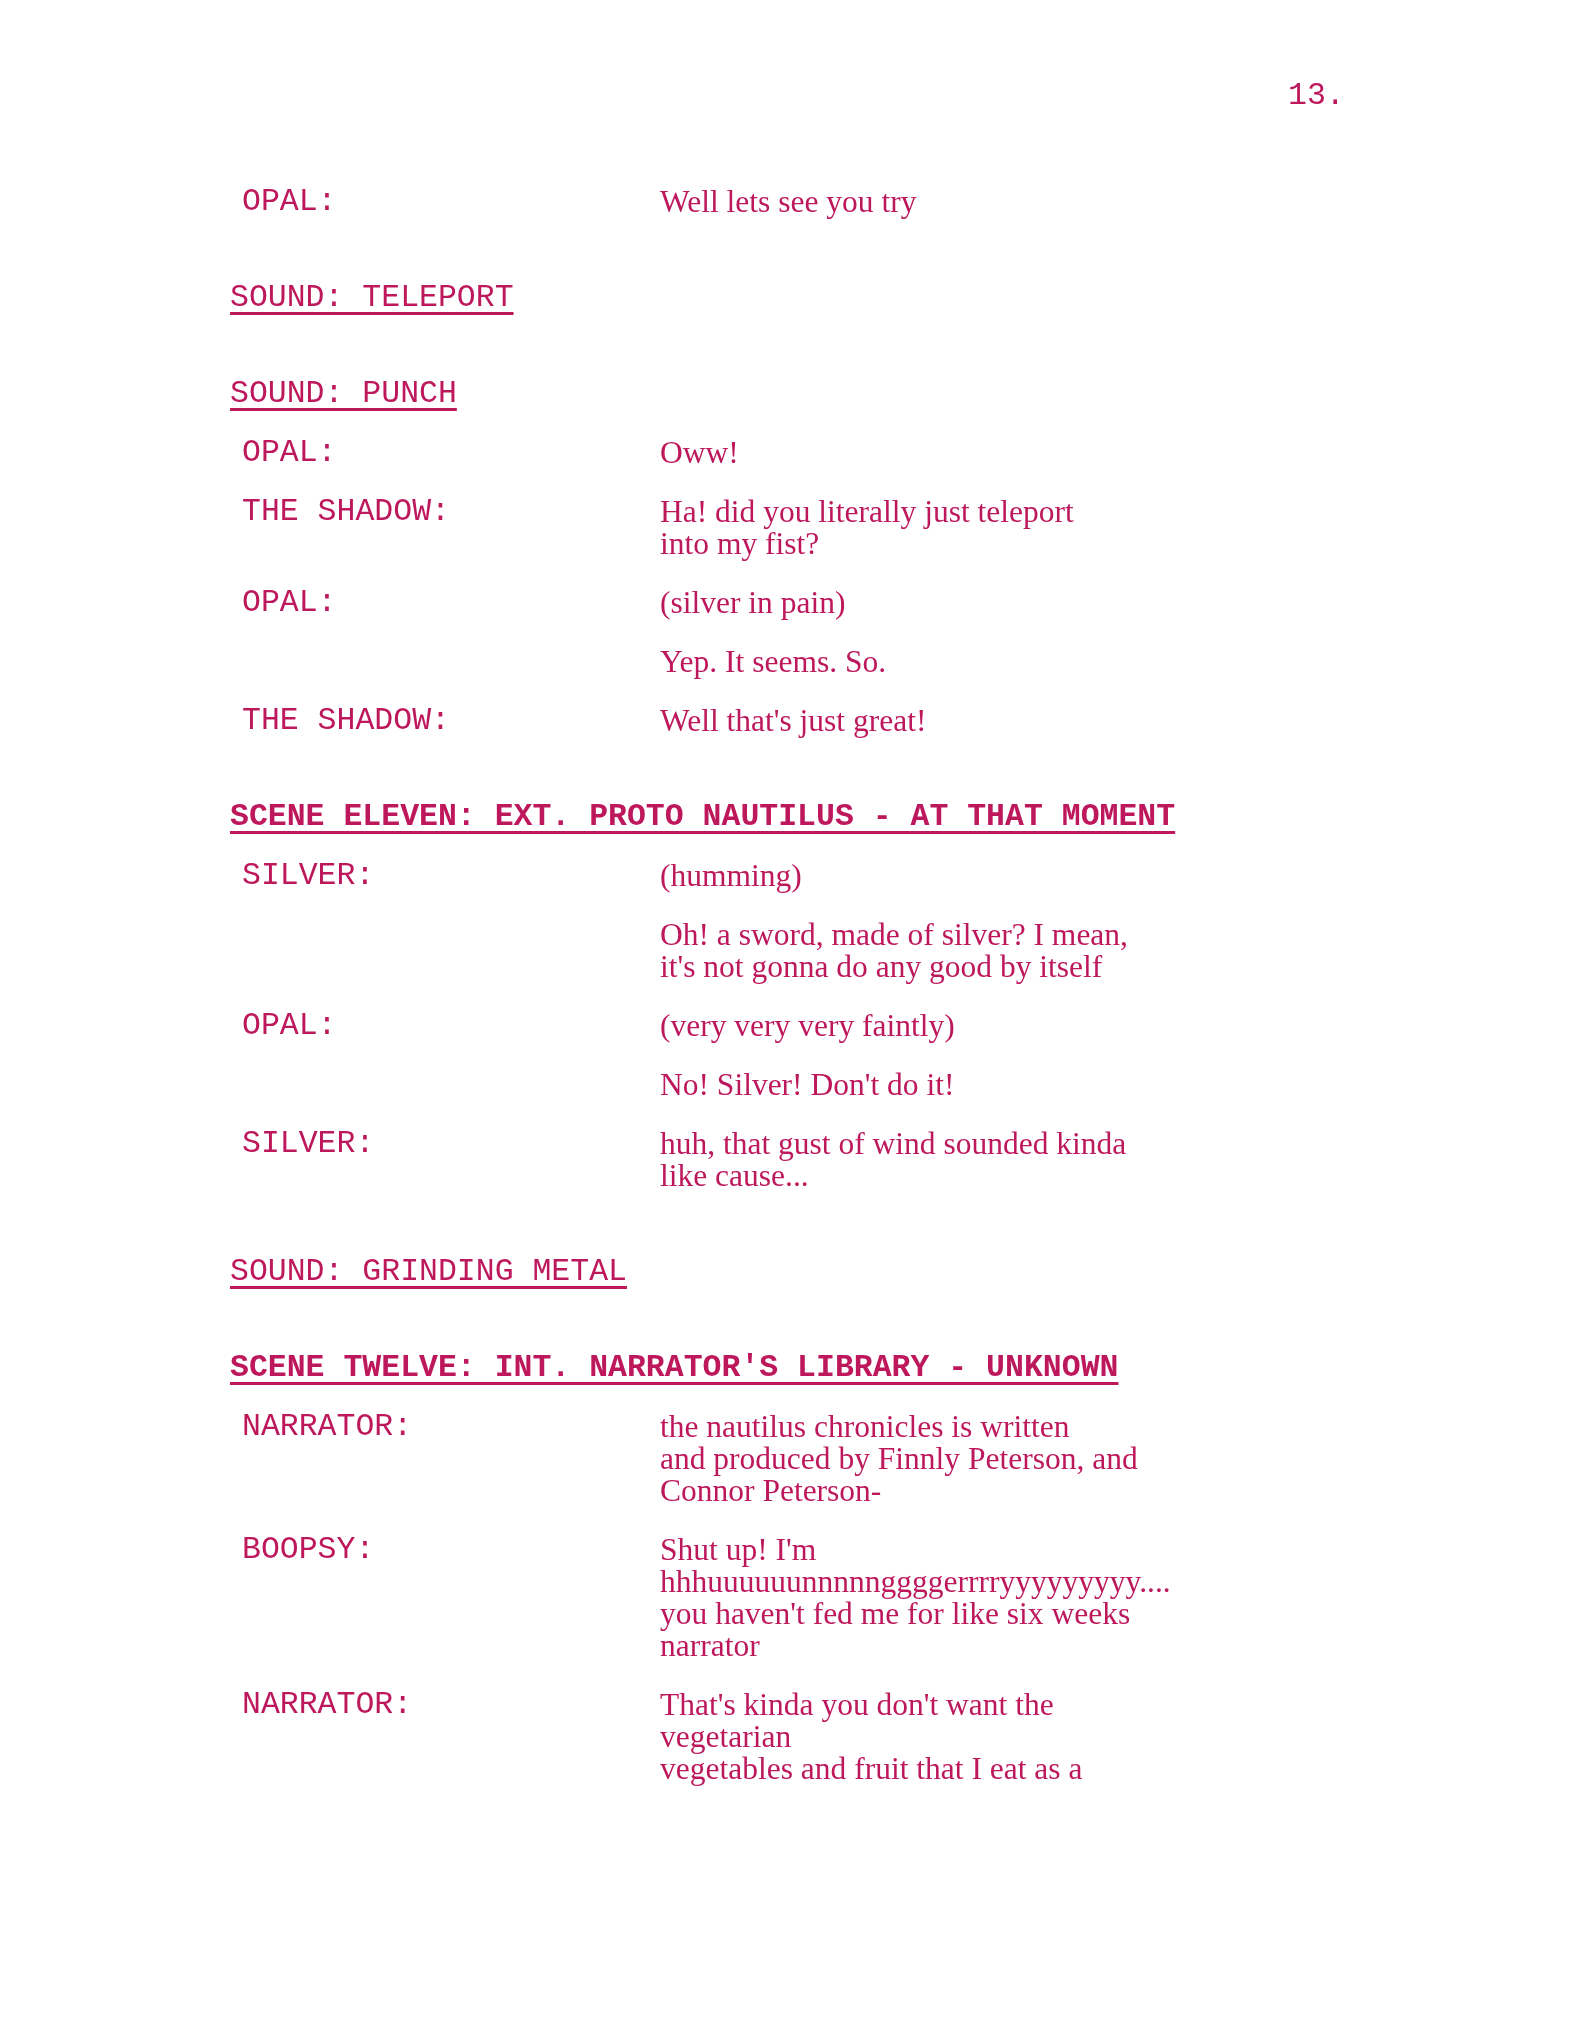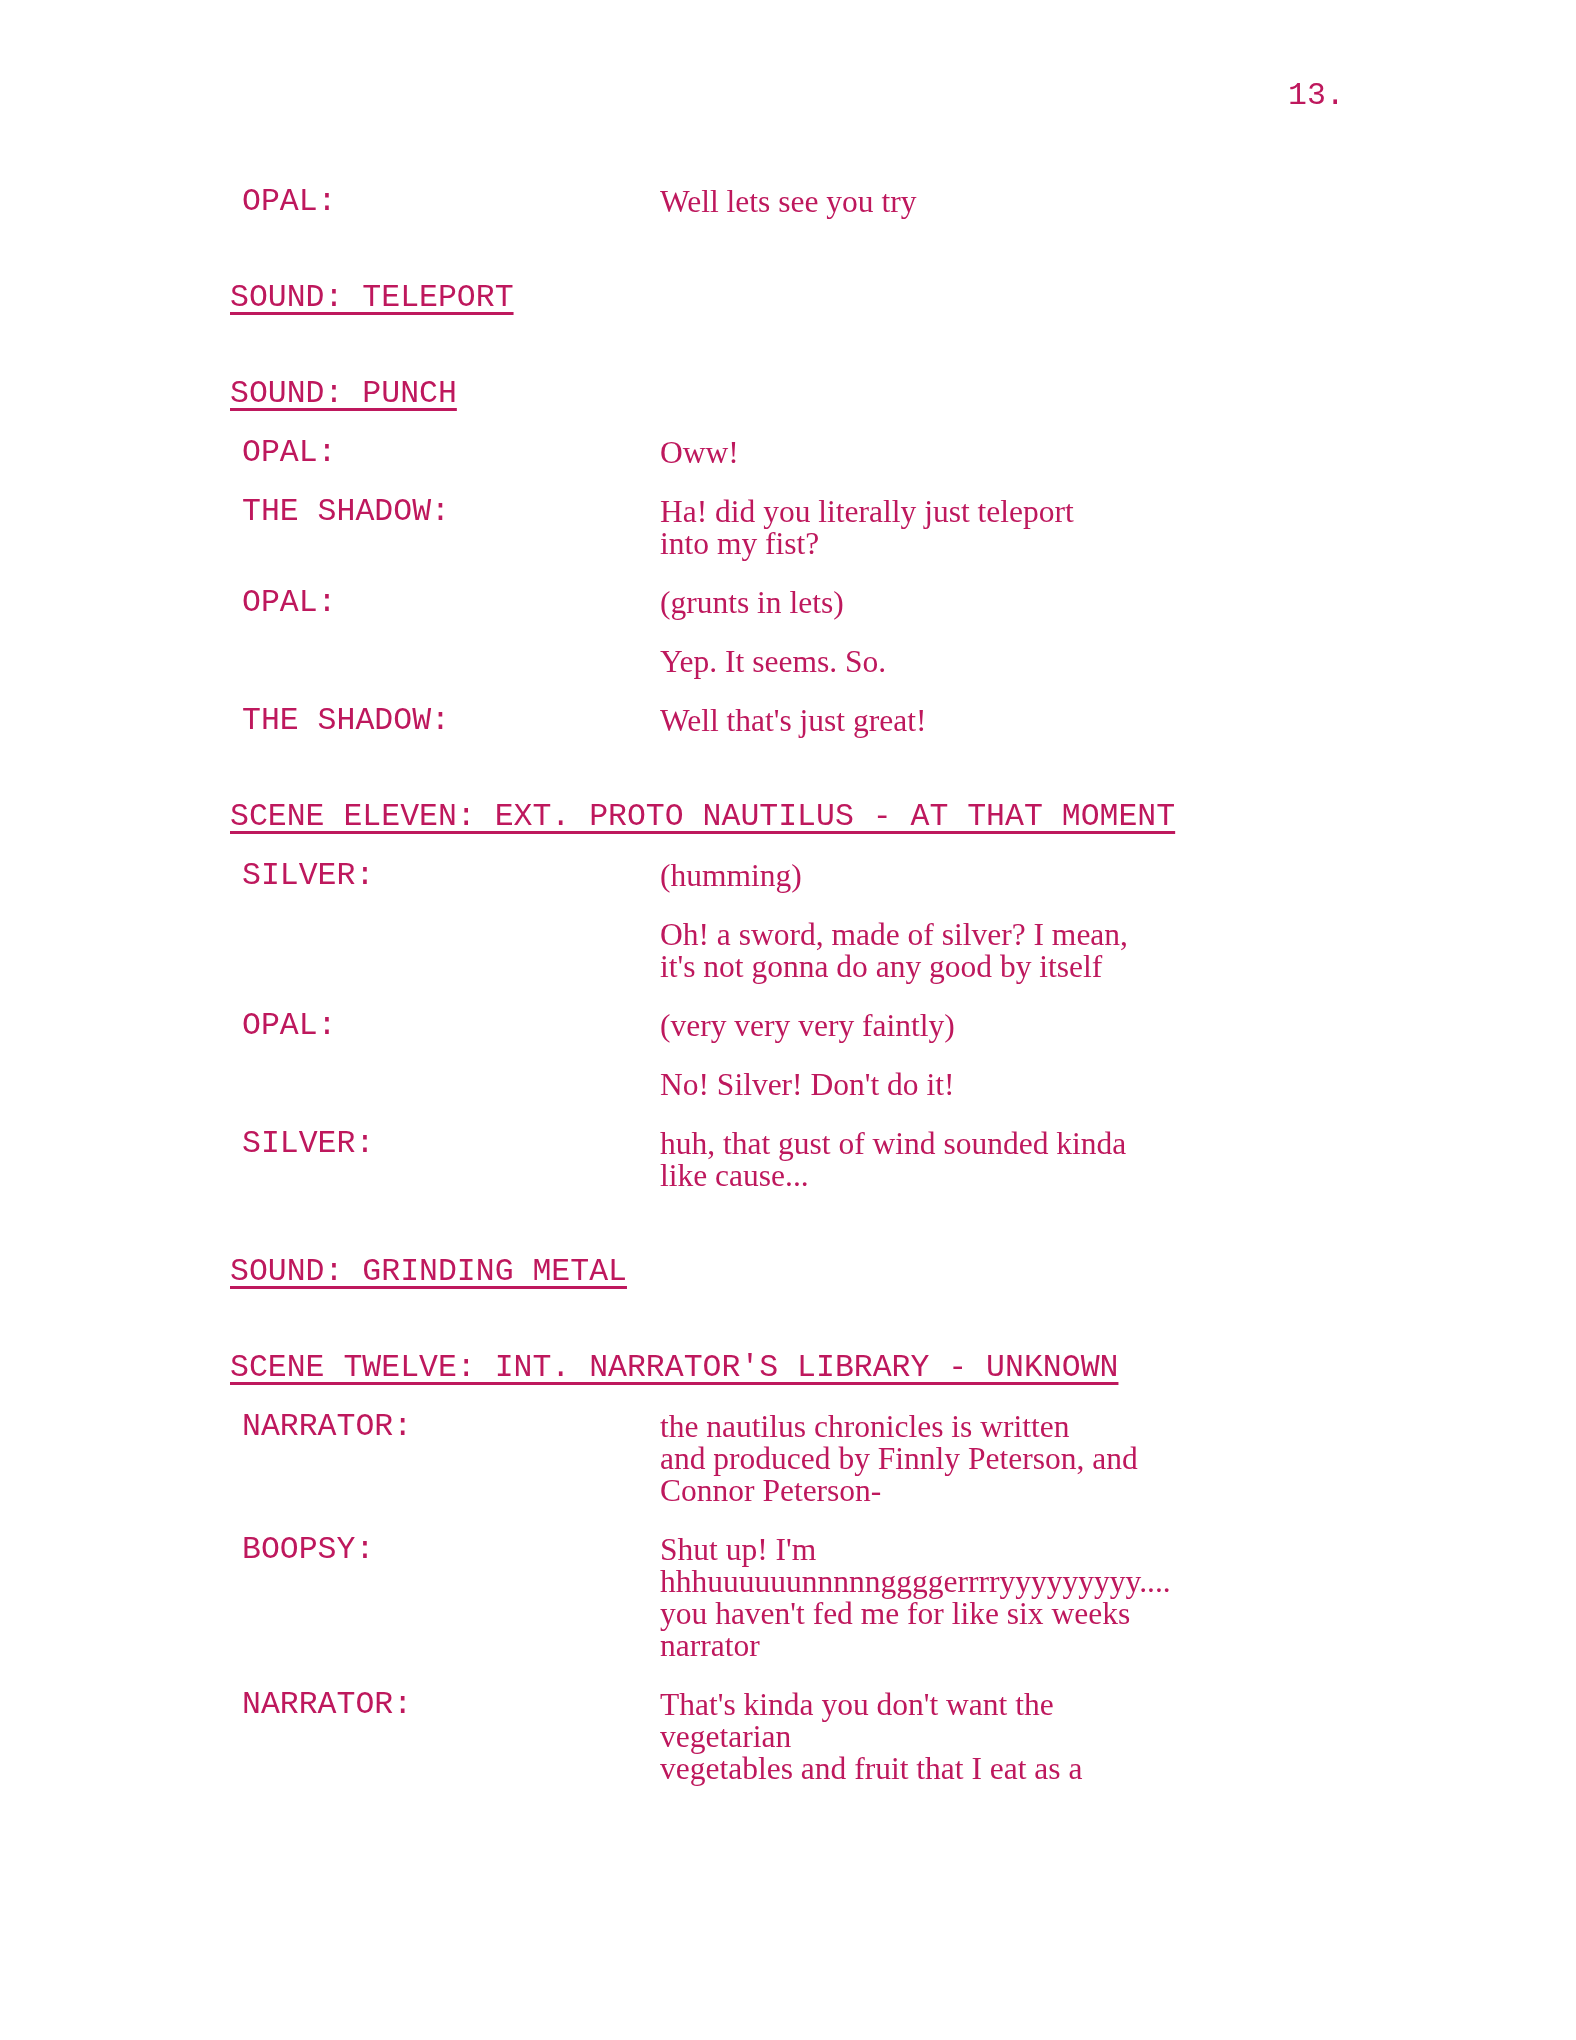--- a/index.html
+++ b/index.html
@@ -47,21 +47,21 @@
     width: 715px;
   }
   .line { white-space: pre; font-family: Liberation Serif, serif; }
   .cue {
     text-decoration: underline;
     text-decoration-thickness: 3px;
     text-underline-offset: 6px;
     white-space: pre;
   }
   .scene {
-    font-weight: normal;
+    font-weight: bold;
     text-decoration: underline;
     text-decoration-thickness: 3px;
     text-underline-offset: 6px;
     white-space: pre;
   }
 </style>
 </head>
 <body>
 
 <div class="page">
@@ -96,21 +96,21 @@
       <div class="speaker">THE SHADOW:</div>
       <div class="lines">
         <div class="line">Ha! did you literally just teleport</div>
         <div class="line">into my fist?</div>
       </div>
     </div>
 
     <div class="row">
       <div class="speaker">OPAL:</div>
       <div class="lines">
-        <div class="line">(grunts in lets)</div>
+        <div class="line">(silver in pain)</div>
       </div>
     </div>
 
     <div class="row">
       <div class="speaker"></div>
       <div class="lines">
         <div class="line">Yep. It seems. So.</div>
       </div>
     </div>
 

